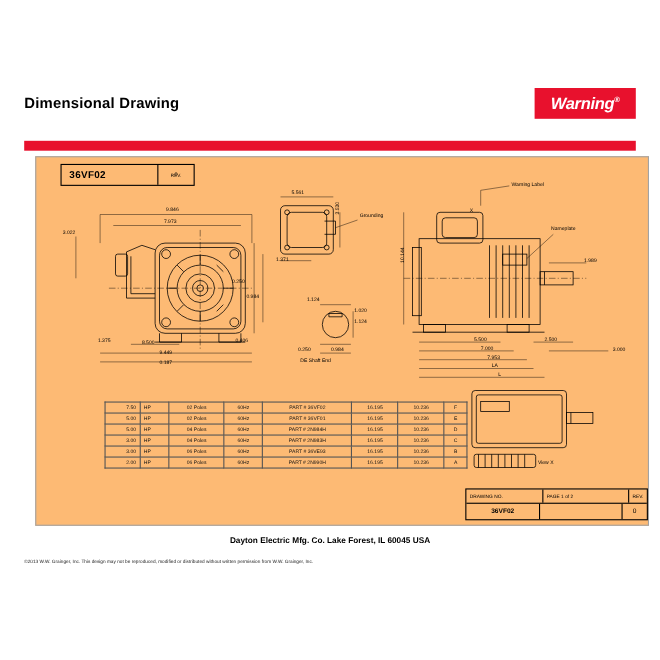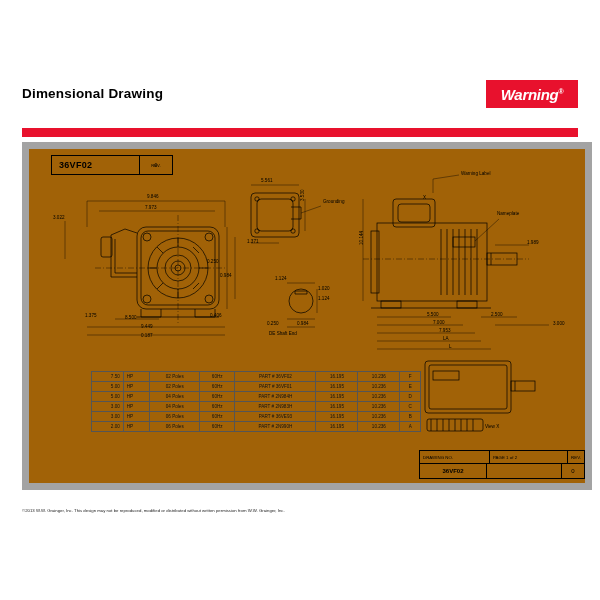--- a/index.html
+++ b/index.html
@@ -8,21 +8,21 @@
 
   
   .title{position:absolute;left:22px;top:86px;font-size:13.5px;font-weight:bold;letter-spacing:0.2px;}
   .logo{position:absolute;right:22px;top:80px;width:92px;height:28px;background:#e8112d;display:flex;align-items:center;justify-content:center;}
   .logo-text{color:#fff;font-weight:bold;font-size:15px;font-style:italic;letter-spacing:-0.3px;}
   .logo-text sup{font-size:7px;vertical-align:super;font-style:normal;}
 
   .redbar{position:absolute;left:22px;top:128px;width:556px;height:9px;background:#e8112d;}
 
   
-  .frame{position:absolute;left:22px;top:142px;width:556px;height:334px;border:7px solid #a3a3a3;background:#a16207;}
+  .frame{position:absolute;left:32px;top:142px;width:556px;height:334px;border:1px solid #a3a3a3;background:#fdba74;}
 
   
   .tb{position:absolute;left:22px;top:6px;width:120px;height:18px;border:1px solid #000;display:flex;}
   .tb .pn{flex:1;display:flex;align-items:center;padding-left:7px;font-size:9px;font-weight:bold;letter-spacing:0.3px;}
   .tb .rev{width:32px;border-left:1px solid #000;display:flex;flex-direction:column;align-items:center;justify-content:center;}
   .tb .rev .lbl{font-size:4.2px;line-height:5px;}
   .tb .rev .val{font-size:5px;line-height:6px;}
   .dim{position:absolute;font-size:4.6px;color:#000;white-space:nowrap;font-family:"Liberation Sans",sans-serif;}
   .lbl{position:absolute;font-size:4.6px;color:#000;white-space:nowrap;}
 
@@ -325,15 +325,16 @@
       </div>
       <div class="row2">
         <div class="c1b">36VF02</div>
         <div class="c2b"></div>
         <div class="c3b">0</div>
       </div>
     </div>
 
   </div>
 
+  <div class="footer1">Dayton Electric Mfg. Co.  Lake Forest, IL  60045  USA</div>
   <div class="footer2">©2013 W.W. Grainger, Inc.  This design may not be reproduced, modified or distributed without written permission from W.W. Grainger, Inc.</div>
 
 </div>
 
 </body></html>

